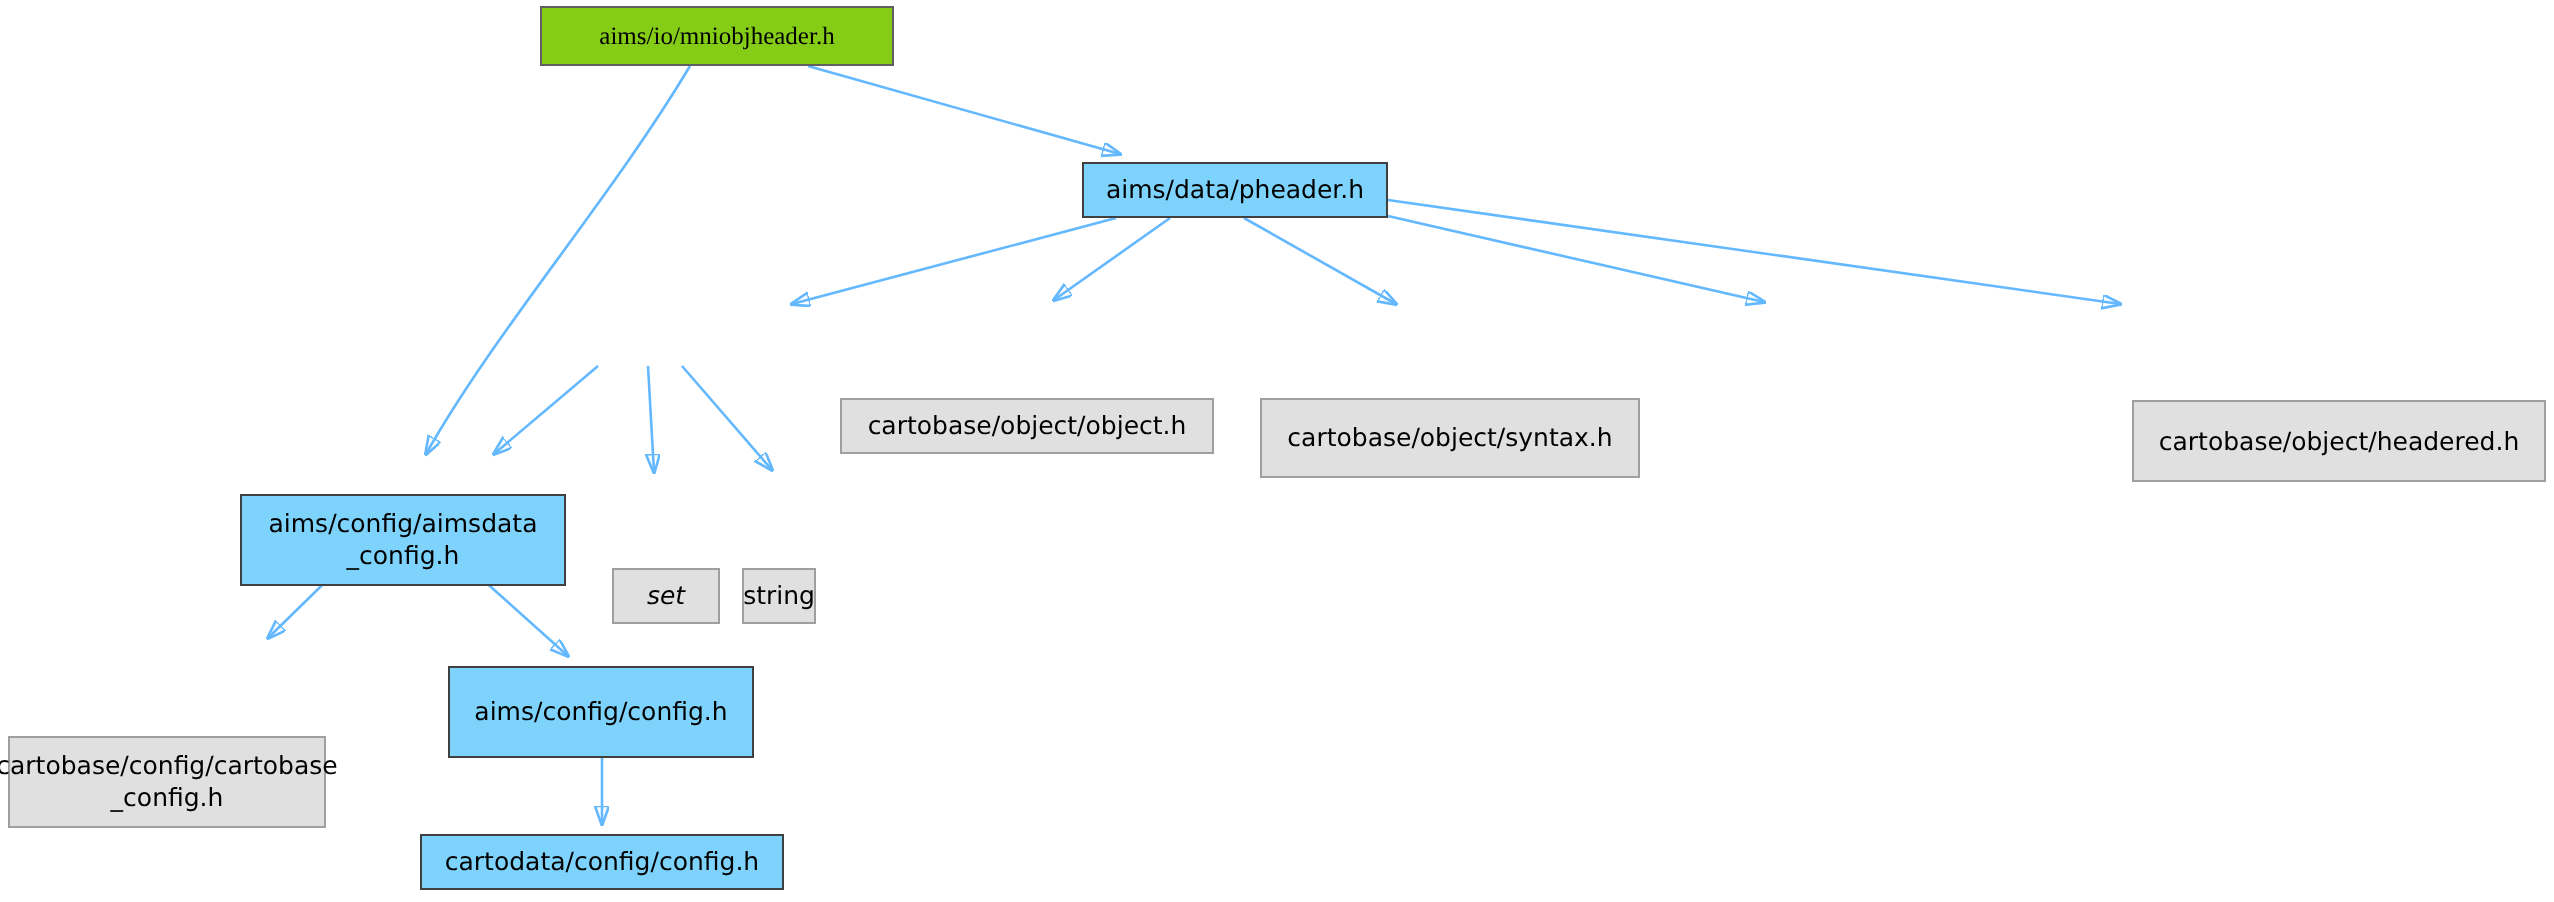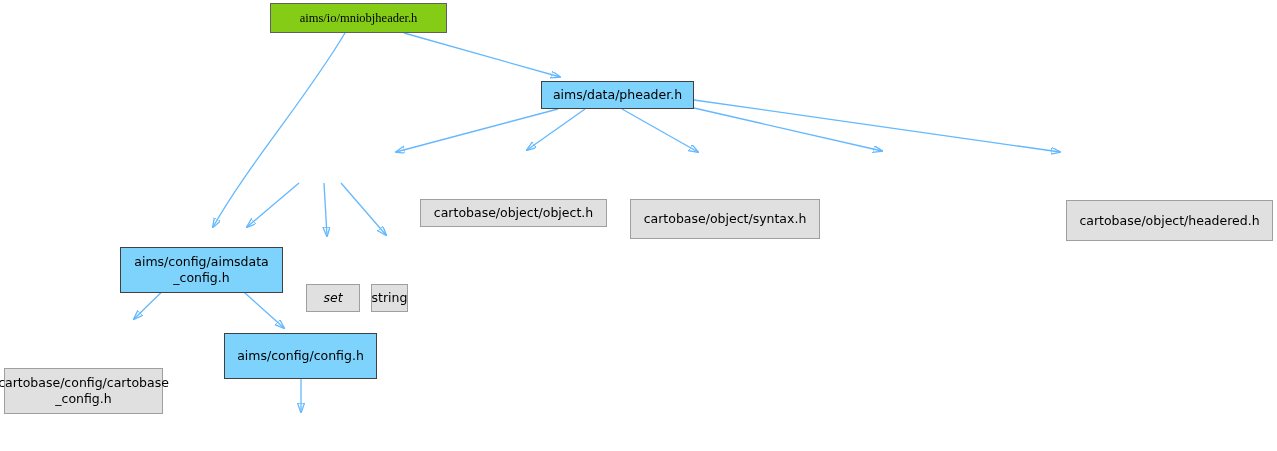--- a/index.html
+++ b/index.html
@@ -87,14 +87,15 @@
   <div class="node plain" style="left:420px; top:155px; width:187px; height:28px;">cartobase/object/object.h</div>
   <div class="node plain" style="left:630px; top:155px; width:190px; height:40px;">cartobase/object/syntax.h</div>
   <div class="node plain" style="left:1066px; top:156px; width:207px; height:41px;">cartobase/object/headered.h</div>
   <div class="node linked" style="left:120px; top:231px; width:163px; height:46px;margin-top:16px;">aims/config/aimsdata
 _config.h</div>
   <div class="node plain" style="left:306px; top:240px; width:54px;  height:28px;font-style:italic;">set</div>
   <div class="node plain" style="left:371px; top:240px; width:37px;  height:28px;">string</div>
   <div class="node plain" style="left:4px; top:324px; width:159px; height:46px;">cartobase/config/cartobase
 _config.h</div>
   <div class="node linked" style="left:224px; top:333px; width:153px; height:46px;">aims/config/config.h</div>
+  <div class="node linked" style="left:210px; top:417px; width:182px; height:28px;">cartodata/config/config.h</div>
 
 </div>
 
 </body></html>

